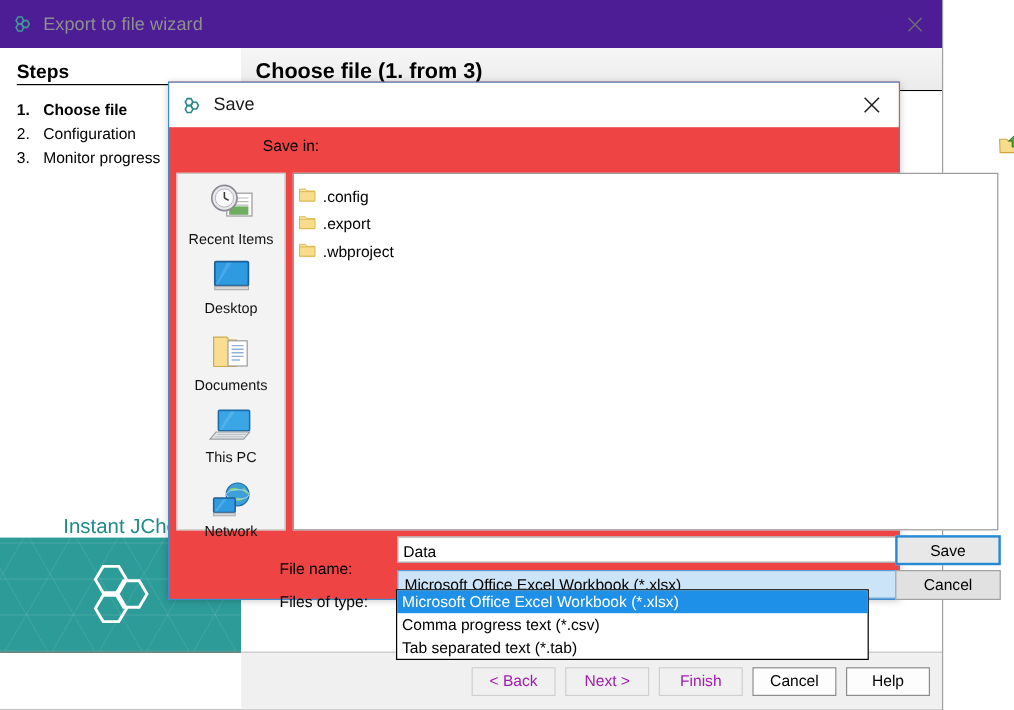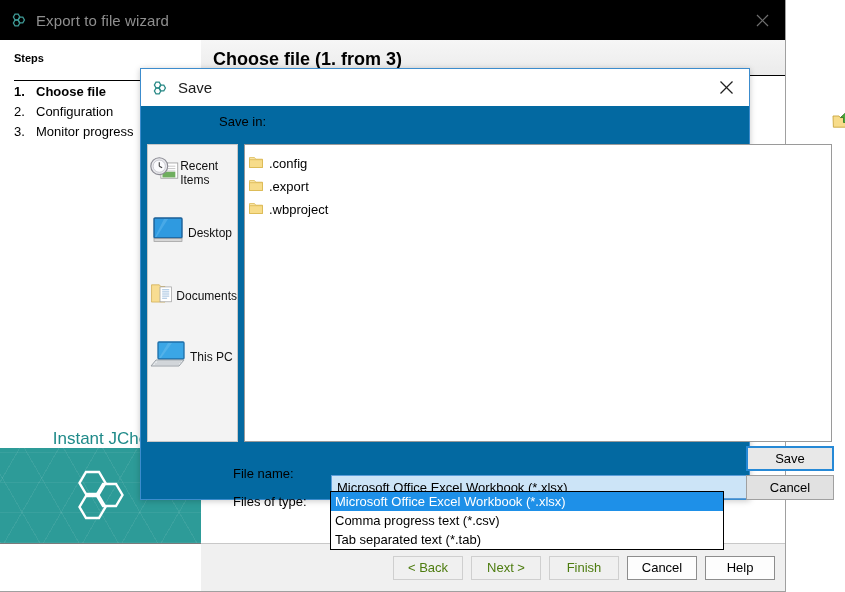--- a/index.html
+++ b/index.html
@@ -16,41 +16,41 @@
   
   .wizard {
     position: absolute; left: 0; top: 0; width: 786px; height: 592px;
     background: #ffffff;
     border: 1px solid #a0a0a0;
     border-left: none; border-top: none;
     box-sizing: border-box;
   }
   .wiz-titlebar {
     position: absolute; left: 0; top: 0; right: 0; height: 40px;
-    background: #000000;
+    background: #4c1d95;
     display: flex; align-items: center;
   }
   .wiz-title-icon { margin-left: 10px; margin-right: 8px; display: flex; }
   .wiz-title-text {
     font-size: 15px; color: #8f8f8f; letter-spacing: .1px;
   }
   .wiz-close {
     position: absolute; right: 0; top: 0; width: 46px; height: 40px;
     display: flex; align-items: center; justify-content: center;
     color: #6f6f6f; font-size: 17px; cursor: default;
   }
 
   
   .steps-panel {
     position: absolute; left: 0; top: 40px; width: 201px; bottom: 0;
     background: #ffffff;
   }
   .steps-head {
     position: absolute; left: 14px; top: 12px; width: 172px;
-    font-weight: bold; font-size: 11px; padding-bottom: 16px;
+    font-weight: bold; font-size: 16px; padding-bottom: 0;
     border-bottom: 1px solid #000;
   }
   .steps-list {
     position: absolute; left: 14px; top: 42px; width: 185px;
   }
   .step-row { display: flex; margin-bottom: 1px; line-height: 19px; font-size: 13px; }
   .step-num { width: 22px; }
   .step-row.active { font-weight: bold; }
 
   
@@ -79,21 +79,21 @@
     padding-right: 10px; gap: 8px;
   }
   .wbtn {
     width: 70px; height: 24px;
     background: #f0f0f0;
     border: 1px solid #adadad;
     font-size: 13px; font-family: inherit;
     display: flex; align-items: center; justify-content: center;
     box-sizing: border-box; cursor: default;
   }
-  .wbtn.disabled { color: #4d7c0f; border-color: #cfcfcf; background: #f0f0f0; }
+  .wbtn.disabled { color: #a21caf; border-color: #cfcfcf; background: #f0f0f0; }
   .wbtn.enabled { color: #000; border-color: #8d8d8d; background: #fdfdfd; }
 
   
   .banner {
     position: absolute; left: 0; bottom: 47px; width: 201px; height: 95px;
     background-color: #2d9b98;
     background-image:
       repeating-linear-gradient(60deg, rgba(255,255,255,.07) 0 1px, transparent 1px 34px),
       repeating-linear-gradient(-60deg, rgba(255,255,255,.07) 0 1px, transparent 1px 34px),
       repeating-linear-gradient(0deg, rgba(255,255,255,.06) 0 1px, transparent 1px 30px);
@@ -104,21 +104,21 @@
   .brand-text {
     position: absolute; left: 0; bottom: 142px; width: 201px;
     text-align: center;
     color: #1f8a89; font-size: 17px;
     white-space: nowrap;
   }
 
   
   .save-dlg {
     position: absolute; left: 140px; top: 68px; width: 610px; height: 432px;
-    background: #0369a1;
+    background: #ef4444;
     border: 1px solid #3c8ccd;
     box-sizing: border-box;
     box-shadow: 0 1px 6px rgba(0,0,0,.22);
   }
   .dlg-titlebar {
     position: absolute; left: 0; top: 0; right: 0; height: 37px;
     background: #ffffff; display: flex; align-items: center;
   }
   .dlg-title-icon { margin-left: 10px; margin-right: 9px; display: flex; }
   .dlg-title-text { font-size: 15px; color: #1b1b1b; }
@@ -150,21 +150,21 @@
   }
   .toolicon { width: 21px; height: 21px; display: flex; align-items: center; justify-content: center; cursor: default;}
 
   .places {
     position: absolute; left: 6px; top: 75px; width: 91px; height: 298px;
     background: #f3f3f3; border: 1px solid #c7c7c7;
     box-sizing: border-box;
   }
   .place {
     position: absolute; left: 0; width: 89px;
-    display: flex; flex-direction: row; align-items: center;
+    display: flex; flex-direction: column; align-items: center;
     cursor: default;
   }
   .place .lbl { font-size: 12px; margin-top: 3px; color: #111; }
 
   .filelist {
     position: absolute; left: 103px; top: 75px; width: 588px; height: 298px;
     background: #ffffff; border: 1px solid #9a9a9a;
     box-sizing: border-box; padding: 7px 0 0 4px;
     overflow: hidden;
   }
@@ -382,20 +382,35 @@
           <path d="M11 19 L20 4 L24 4 L13 19 z" fill="#69bdee" opacity=".5"></path>
           <path d="M3 27 h28 l5-6 h-28 z" fill="#e3e6e9" stroke="#9aa0a6" stroke-width="1"></path>
           <g stroke="#b7bcc1" stroke-width="0.8">
             <line x1="7" y1="25" x2="31" y2="25"></line>
               <line x1="9" y1="23" x2="33" y2="23"></line>
           </g>
         </svg>
         <span class="lbl">This PC</span>
       </div>
 
+      <div class="place" style="top:256px;">
+        <svg width="42" height="32" viewBox="0 0 42 32">
+          <circle cx="26" cy="11" r="9.5" fill="#3f9fd9" stroke="#1f6ea3" stroke-width="1"></circle>
+          <g fill="#7fd06a">
+            <path d="M18.5 7 q5 -3 9 0 q-4 2 -9 0 z"></path>
+            <path d="M21 15 q5 3 10 0 q-5 -2.5 -10 0 z"></path>
+            <path d="M30 5 q4 2 4.5 6 q-3 -1 -4.5 -6 z"></path>
+          </g>
+          <ellipse cx="26" cy="11" rx="9.5" ry="4" fill="none" stroke="#a9d8f2" stroke-width="0.8"></ellipse>
+          <rect x="6" y="14" width="18" height="12" rx="1" fill="#2f9ae0" stroke="#1b5f96" stroke-width="1.2"></rect>
+          <path d="M7 25 L14 15 L17 15 L9 25 z" fill="#69bdee" opacity=".5"></path>
+          <rect x="6" y="26.5" width="18" height="2.4" fill="#d6d6d6" stroke="#9a9a9a" stroke-width="0.6"></rect>
+        </svg>
+        <span class="lbl">Network</span>
+      </div>
     </div>
 
     <div class="filelist">
       <div class="filerow">
         <span>
           <svg width="14" height="13" viewBox="0 0 14 13">
             <path d="M0.5 1.6 h5 l1.3 1.6 h6.7 v8.3 h-13 z" fill="#fbe7a8" stroke="#d9b64f" stroke-width="0.8"></path>
             <path d="M0.5 3.7 h13 v7.8 h-13 z" fill="#f7dc8a" stroke="#d9b64f" stroke-width="0.8"></path>
           </svg>
         </span>
@@ -416,20 +431,21 @@
             <path d="M0.5 1.6 h5 l1.3 1.6 h6.7 v8.3 h-13 z" fill="#fbe7a8" stroke="#d9b64f" stroke-width="0.8"></path>
             <path d="M0.5 3.7 h13 v7.8 h-13 z" fill="#f7dc8a" stroke="#d9b64f" stroke-width="0.8"></path>
           </svg>
         </span>
         <span class="nm">.wbproject</span>
       </div>
     </div>
 
     <div class="namerow">
       <div class="fld-label">File name:</div>
+      <input class="txtinput" type="text" value="Data" style="">
     </div>
 
     <div class="typerow">
       <div class="fld-label">Files of type:</div>
       <div class="typecombo">
         <span class="sel">Microsoft Office Excel Workbook (*.xlsx)</span>
         <span class="arr">˅</span>
       </div>
     </div>
 

